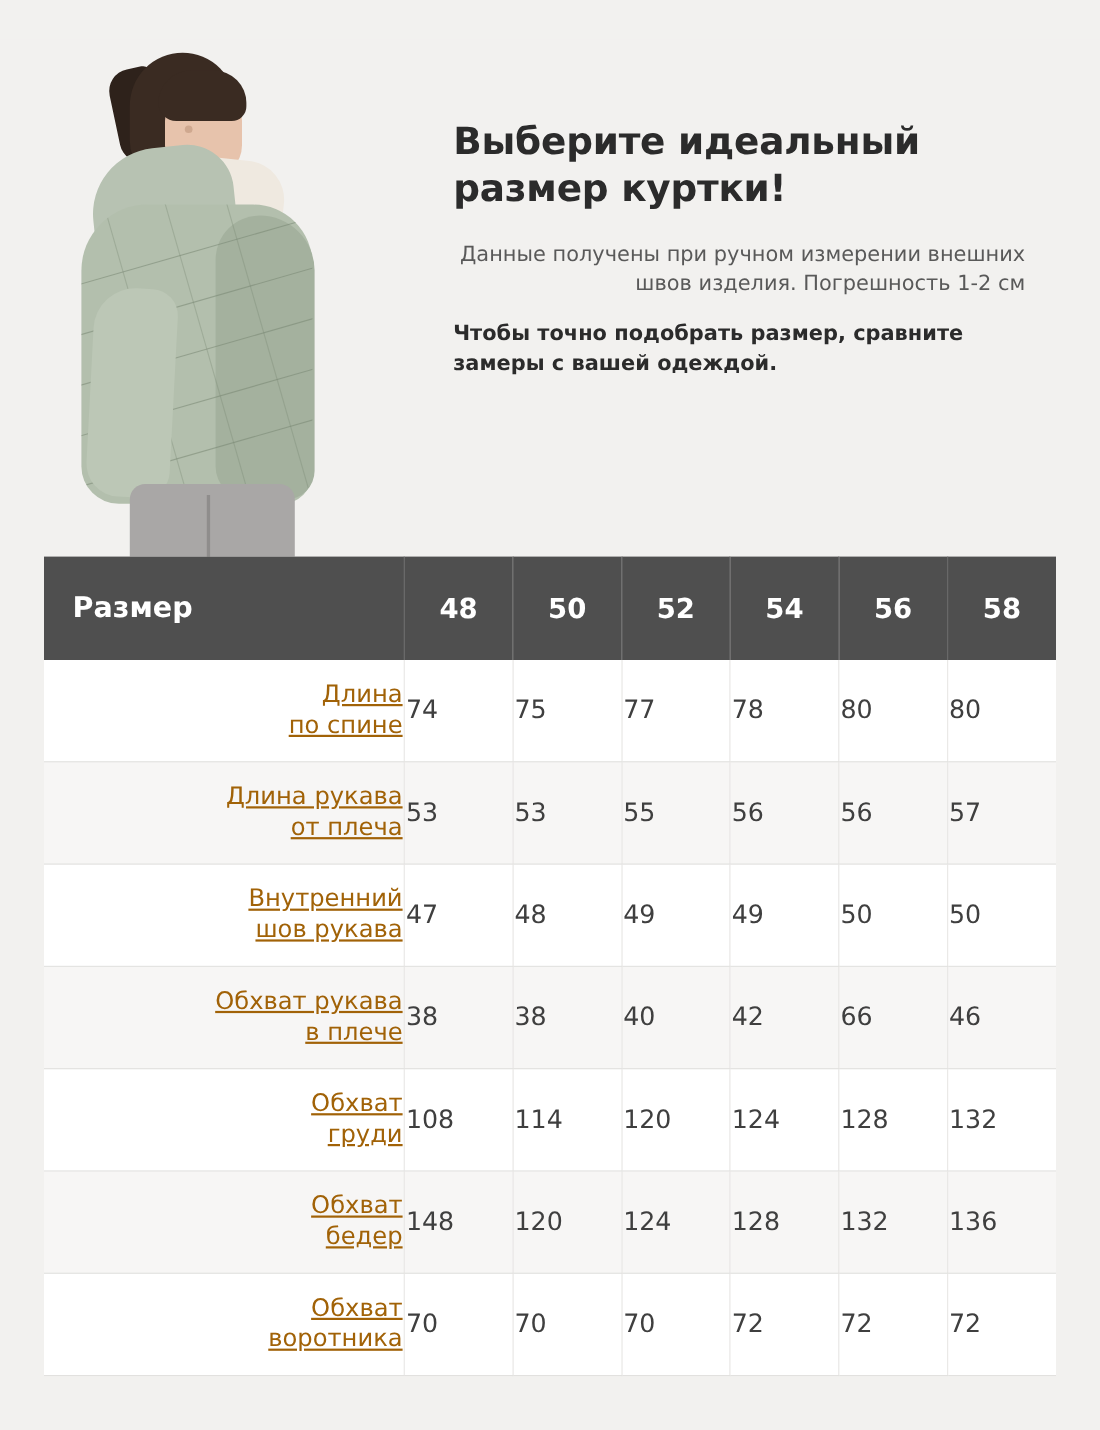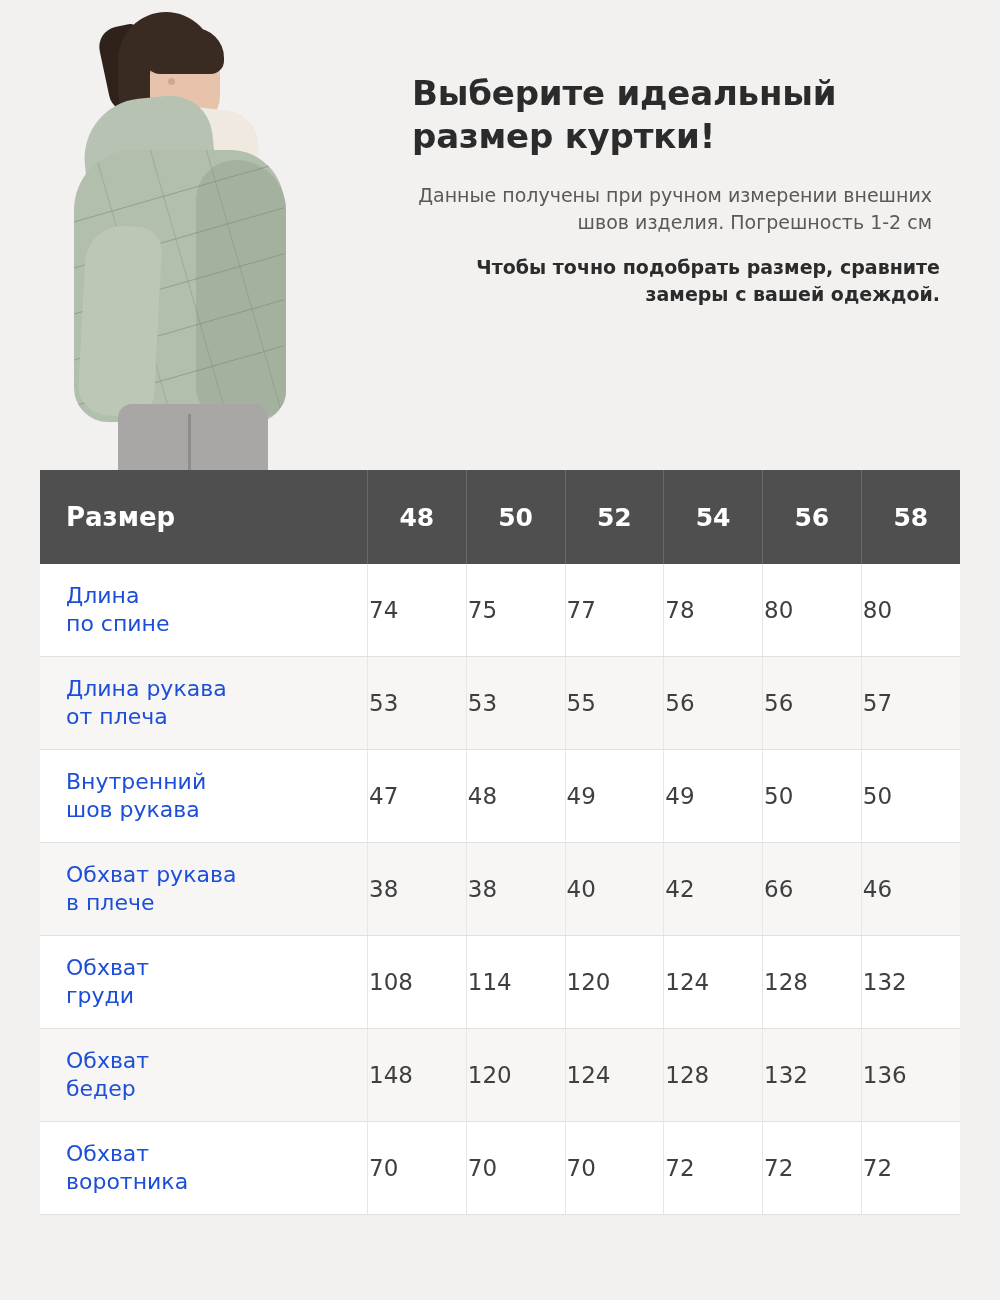--- a/index.html
+++ b/index.html
@@ -21,20 +21,21 @@
     height: 1300px;
     background: #f2f1ef;
   }
 
   
   .top {
     position: relative;
     height: 470px;
     display: flex;
     flex-direction: row;
+    margin-top: 36px;
   }
 
   .photo-col {
     width: 400px;
     position: relative;
     overflow: hidden;
   }
 
   
   .model {
@@ -184,21 +185,20 @@
     max-width: 520px;
     text-align: right;
   }
   .emphasis {
     font-size: 19px;
     line-height: 1.45;
     font-weight: bold;
     color: #2b2b2b;
     margin: 0;
     max-width: 540px;
-    text-align: right;
   }
 
   
   .table-wrap {
     position: absolute;
     left: 40px;
     top: 470px;
     width: 920px;
   }
   table.size-table {
@@ -228,26 +228,27 @@
     color: #3f3f3f;
     text-align: left;
     vertical-align: middle;
     border-bottom: 1px solid #e2e1df;
     border-right: 1px solid #e8e7e5;
   }
   table.size-table tbody td:last-child { border-right: none; }
   table.size-table tbody tr:nth-child(odd) td { background: #ffffff; }
   table.size-table tbody tr:nth-child(even) td { background: #f7f6f5; }
   table.size-table tbody td.row-label {
-    text-align: left;
+    text-align: right;
     padding-left: 26px;
     font-size: 22px;
     line-height: 1.28;
-    color: #1d4ed8;
+    color: #a16207;
     width: 300px;
+    text-decoration: underline;
   }
   .row-label .l2 { display: block; }
 </style>
 </head>
 <body>
 
 <div class="page">
 
   <div class="top">
 

